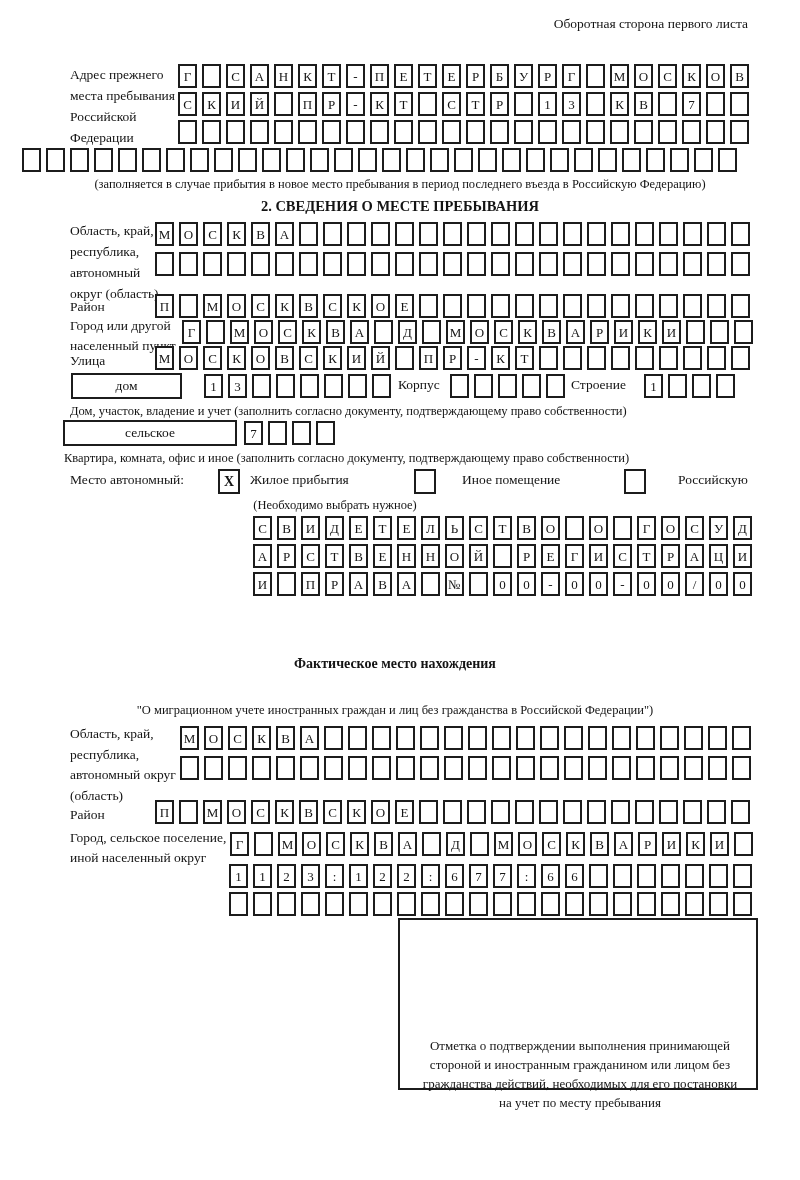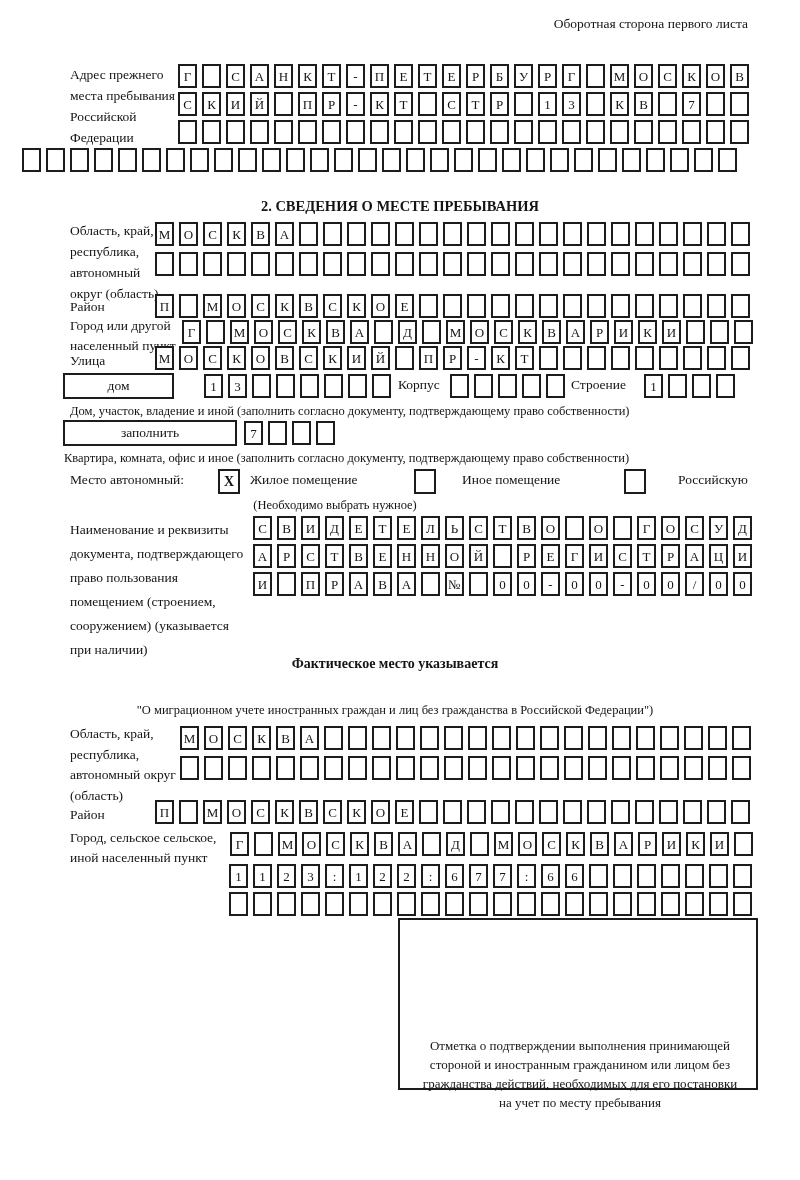--- a/index.html
+++ b/index.html
@@ -131,20 +131,21 @@
       <span class="cell"></span>
       <span class="cell"></span>
       <span class="cell"></span>
       <span class="cell"></span>
       <span class="cell"></span>
       <span class="cell"></span>
       <span class="cell"></span>
       <span class="cell"></span>
       <span class="cell"></span>
     </div>
+  <div class="abs note center" style="left:0;top:176px;width:800px;">(заполняется в случае прибытия в новое место пребывания в период последнего въезда в Российскую Федерацию)</div>
 
   <div class="abs title center" style="left:0;top:198px;width:800px;">2. СВЕДЕНИЯ О МЕСТЕ ПРЕБЫВАНИЯ</div>
 
   <div class="abs label" style="left:70px;top:220px;width:100px;">Область, край, республика, автономный округ (область)</div>
   <div class="abs cellrow" style="left:155px;top:222px;">
       <span class="cell">М</span>
       <span class="cell">О</span>
       <span class="cell">С</span>
       <span class="cell">К</span>
       <span class="cell">В</span>
@@ -276,21 +277,21 @@
       <span class="cell"></span>
       <span class="cell"></span>
       <span class="cell"></span>
       <span class="cell"></span>
       <span class="cell"></span>
       <span class="cell"></span>
       <span class="cell"></span>
       <span class="cell"></span>
     </div>
 
-  <div class="abs widebox" style="left:63px;top:373px;width:111px;height:26px;">
+  <div class="abs widebox" style="left:71px;top:373px;width:111px;height:26px;">
       <span>дом</span>
     </div>
   <div class="abs cellrow" style="left:204px;top:374px;">
       <span class="cell">1</span>
       <span class="cell">3</span>
       <span class="cell"></span>
       <span class="cell"></span>
       <span class="cell"></span>
       <span class="cell"></span>
       <span class="cell"></span>
@@ -304,43 +305,42 @@
       <span class="cell"></span>
       <span class="cell"></span>
     </div>
   <div class="abs inline-label" style="left:571px;top:377px;">Строение</div>
   <div class="abs cellrow" style="left:644px;top:374px;">
       <span class="cell">1</span>
       <span class="cell"></span>
       <span class="cell"></span>
       <span class="cell"></span>
     </div>
-  <div class="abs note" style="left:70px;top:403px;width:700px;">Дом, участок, владение и иной (заполнить согласно документу, подтверждающему право собственности)</div>
+  <div class="abs note" style="left:70px;top:403px;width:700px;">Дом, участок, владение и учет (заполнить согласно документу, подтверждающему право собственности)</div>
 
   <div class="abs widebox" style="left:63px;top:420px;width:174px;height:26px;">
-      <span>заполнить</span>
+      <span>сельское</span>
     </div>
   <div class="abs cellrow" style="left:244px;top:421px;">
       <span class="cell">7</span>
       <span class="cell"></span>
       <span class="cell"></span>
       <span class="cell"></span>
     </div>
   <div class="abs note" style="left:64px;top:450px;width:700px;">Квартира, комната, офис и иное (заполнить согласно документу, подтверждающему право собственности)</div>
 
   <div class="abs inline-label" style="left:70px;top:472px;">Место автономный:</div>
   <div class="abs checkbox" style="left:218px;top:469px;">X</div>
-  <div class="abs inline-label" style="left:250px;top:472px;">Жилое помещение</div>
+  <div class="abs inline-label" style="left:250px;top:472px;">Жилое прибытия</div>
   <div class="abs checkbox" style="left:414px;top:469px;"></div>
   <div class="abs inline-label" style="left:462px;top:472px;">Иное помещение</div>
   <div class="abs checkbox" style="left:624px;top:469px;"></div>
   <div class="abs inline-label" style="left:678px;top:472px;">Российскую</div>
   <div class="abs note center" style="left:180px;top:497px;width:310px;">(Необходимо выбрать нужное)</div>
 
-  <div class="abs label" style="left:70px;top:518px;width:182px;line-height:24px;">Наименование и реквизиты документа, подтверждающего право пользования помещением (строением, сооружением) (указывается при наличии)</div>
   <div class="abs cellrow" style="left:253px;top:516px;">
       <span class="cell">С</span>
       <span class="cell">В</span>
       <span class="cell">И</span>
       <span class="cell">Д</span>
       <span class="cell">Е</span>
       <span class="cell">Т</span>
       <span class="cell">Е</span>
       <span class="cell">Л</span>
       <span class="cell">Ь</span>
@@ -397,21 +397,21 @@
       <span class="cell">0</span>
       <span class="cell">0</span>
       <span class="cell">-</span>
       <span class="cell">0</span>
       <span class="cell">0</span>
       <span class="cell">/</span>
       <span class="cell">0</span>
       <span class="cell">0</span>
     </div>
 
-  <div class="abs title center" style="left:0;top:656px;width:790px;font-size:14px;">Фактическое место указывается</div>
+  <div class="abs title center" style="left:0;top:656px;width:790px;font-size:14px;">Фактическое место нахождения</div>
   <div class="abs note center" style="left:0;top:702px;width:790px;">"О миграционном учете иностранных граждан и лиц без гражданства в Российской Федерации")</div>
 
   <div class="abs label" style="left:70px;top:724px;width:118px;line-height:20.5px;">Область, край, республика, автономный округ (область)</div>
   <div class="abs cellrow" style="left:180px;top:726px;">
       <span class="cell">М</span>
       <span class="cell">О</span>
       <span class="cell">С</span>
       <span class="cell">К</span>
       <span class="cell">В</span>
       <span class="cell">А</span>
@@ -483,21 +483,21 @@
       <span class="cell"></span>
       <span class="cell"></span>
       <span class="cell"></span>
       <span class="cell"></span>
       <span class="cell"></span>
       <span class="cell"></span>
       <span class="cell"></span>
       <span class="cell"></span>
     </div>
 
-  <div class="abs label" style="left:70px;top:828px;width:166px;line-height:20px;">Город, сельское сельское, иной населенный пункт</div>
+  <div class="abs label" style="left:70px;top:828px;width:166px;line-height:20px;">Город, сельское поселение, иной населенный округ</div>
   <div class="abs cellrow" style="left:230px;top:832px;">
       <span class="cell">Г</span>
       <span class="cell"></span>
       <span class="cell">М</span>
       <span class="cell">О</span>
       <span class="cell">С</span>
       <span class="cell">К</span>
       <span class="cell">В</span>
       <span class="cell">А</span>
       <span class="cell"></span>

